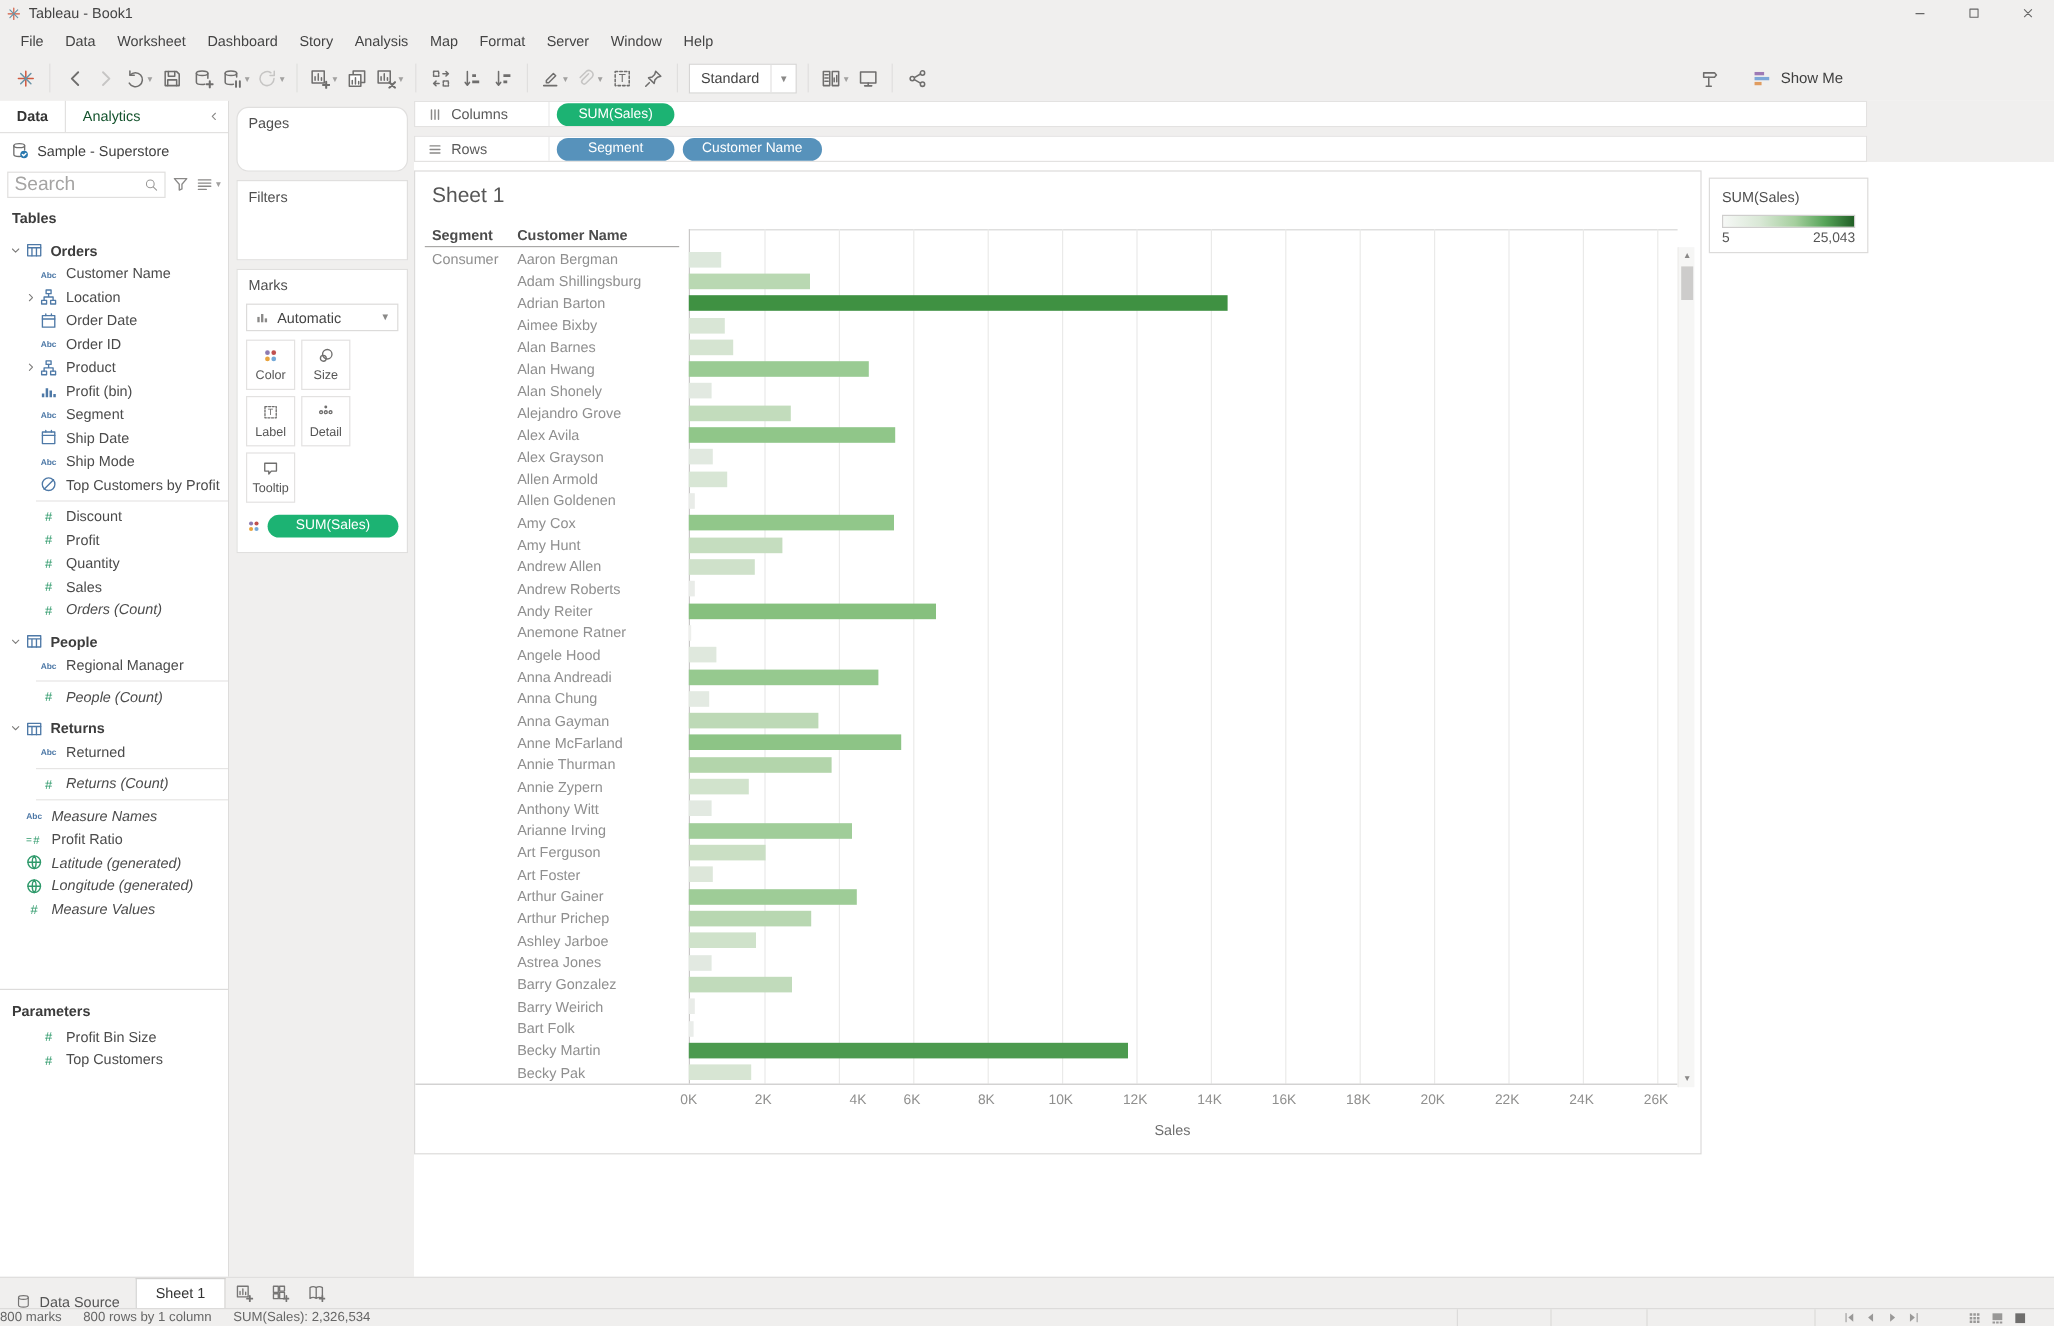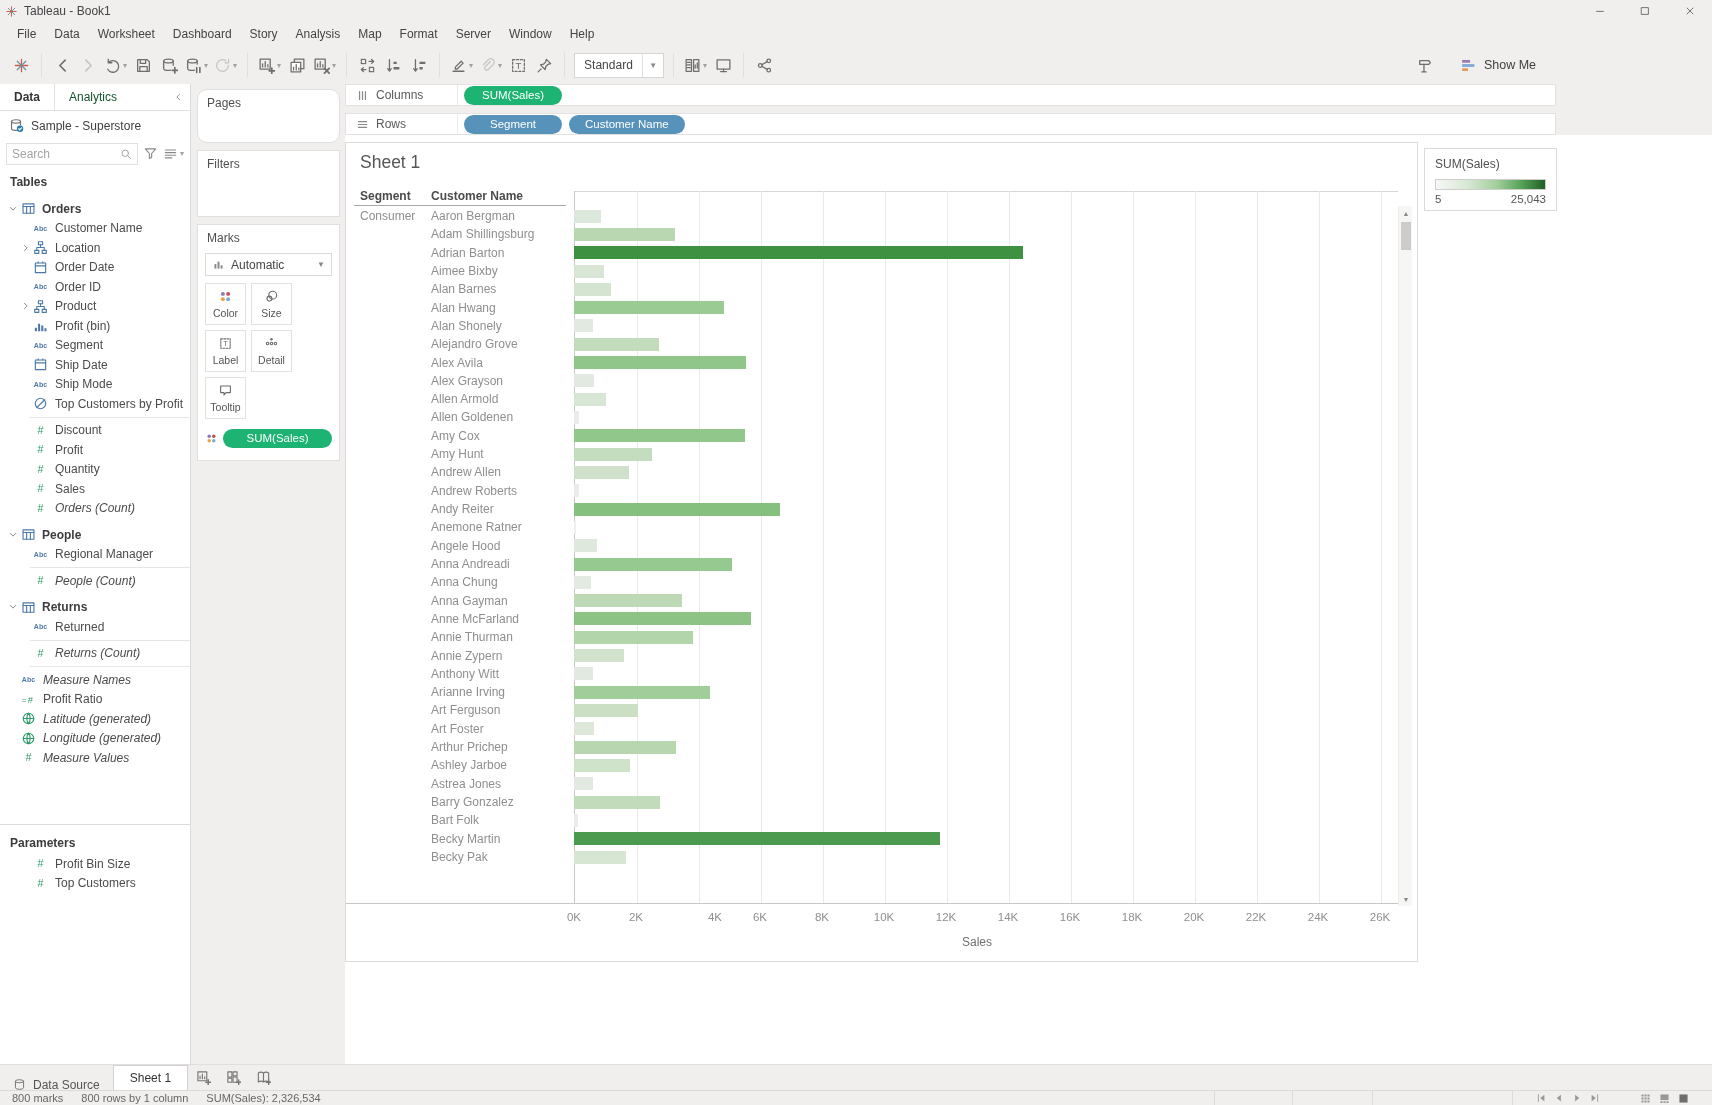--- a/index.html
+++ b/index.html
@@ -39,21 +39,21 @@
   
   #datapane{position:absolute;left:0;top:0;width:191px;height:100%;background:#fff;border-right:1px solid #dddcdb;display:flex;flex-direction:column;}
   #pane-tabs{height:27px;display:flex;align-items:stretch;border-bottom:1px solid #e2e1e0;flex:none;}
   .pane-tab{display:flex;align-items:center;padding:0 14px;color:#14532d;}
   .pane-tab.active{font-weight:bold;color:#333;border-right:1px solid #e2e1e0;}
   #pane-collapse{margin-left:auto;display:flex;align-items:center;padding-right:6px;color:#8a8988;}
   #ds-row{height:29px;display:flex;align-items:center;gap:7px;padding-left:9px;color:#3f3f3f;flex:none;}
   #ds-row .icon-slot{color:#707070;}
   #search-row{height:27px;display:flex;align-items:center;padding:0 6px;gap:5px;flex:none;}
   #search-box{flex:1;display:flex;align-items:center;border:1px solid #e0dfde;height:22px;padding:0 5px;}
-  #search-box input{border:none;outline:none;width:84px;font-size:12px;color:#444;font-family:"Liberation Sans",sans-serif;}
+  #search-box input{border:none;outline:none;width:84px;font-size:16px;color:#444;font-family:"Liberation Sans",sans-serif;}
   #search-box input::placeholder{color:#a5a4a3;}
   #search-box .icon-slot{color:#9a9998;margin-left:auto;}
   .search-tool{color:#8a8988;display:flex;align-items:center;}
   #tables-header{padding:8px 0 3px 10px;font-weight:bold;color:#3b3b3b;flex:none;}
   #fields-list{height:632px;overflow:hidden;flex:none;}
   .field-row{height:19.5px;display:flex;align-items:center;cursor:default;}
   .field-row .lbl{margin-left:7px;color:#4b4b4b;white-space:nowrap;}
   .field-row .lbl.it{font-style:italic;}
   .field-row.tbl .lbl{font-weight:bold;color:#3d3d3d;margin-left:6px;}
   .field-row.tbl{margin-top:7px;}
@@ -129,21 +129,21 @@
   #legend-labels{display:flex;justify-content:space-between;margin-top:3px;color:#555;font-size:11.5px;}
 
   
   #tabsbar{position:absolute;left:0;right:0;bottom:15px;height:26px;background:#f0efee;display:flex;align-items:stretch;border-top:1px solid #e0dfde;}
   #tab-datasource{display:flex;align-items:center;gap:7px;padding:0 13px;color:#555;margin-top:14px;}
   #tab-datasource .icon-slot{color:#767574;}
   .sheet-tab{display:flex;align-items:center;padding:0 16px;background:#fff;border:1px solid #d2d1d0;border-bottom:none;color:#333;}
   .tab-newbtn{width:30px;display:flex;align-items:center;justify-content:center;color:#767574;}
   #statusbar{position:absolute;left:0;right:0;bottom:0;height:15px;background:#f0efee;border-top:1px solid #dcdbda;display:flex;align-items:center;font-size:11px;color:#666;}
   #statusbar .st{margin-left:18px;white-space:nowrap;}
-  #statusbar .st:first-child{margin-left:12px;}
+  #statusbar .st:first-child{margin-left:0;}
   #status-right{margin-left:auto;display:flex;align-items:stretch;height:100%;}
   .sb-cell{border-left:1px solid #dcdbda;display:flex;align-items:center;justify-content:center;gap:6px;color:#8a8988;}
   .sb-cell.empty1{width:78px;} .sb-cell.empty2{width:80px;} .sb-cell.empty3{width:140px;}
   .sb-cell.nav{width:110px;} .sb-cell.views{width:90px;border-left:none;padding-right:6px;}
   .sb-cell .icon-slot{color:#999897;}
   .sb-cell .dark{color:#6f6e6d;}
 </style>
 </head>
 <body>
 
@@ -1095,34 +1095,42 @@
           </div>
           <div class="crow" style="height: 18.316px;">
             <span class="cname">Art Ferguson</span>
             <div class="cbar" style="width:64.0px;background:#cadfc4"></div>
           </div>
           <div class="crow" style="height: 18.316px;">
             <span class="cname">Art Foster</span>
             <div class="cbar" style="width:20.0px;background:#dde7da"></div>
           </div>
           <div class="crow" style="height: 18.316px;">
+            <span class="cname">Arthur Gainer</span>
+            <div class="cbar" style="width:140.0px;background:#9ecc97"></div>
+          </div>
+          <div class="crow" style="height: 18.316px;">
             <span class="cname">Arthur Prichep</span>
             <div class="cbar" style="width:102.0px;background:#b8d7b1"></div>
           </div>
           <div class="crow" style="height: 18.316px;">
             <span class="cname">Ashley Jarboe</span>
             <div class="cbar" style="width:56.0px;background:#cfe2ca"></div>
           </div>
           <div class="crow" style="height: 18.316px; padding-left: 38px;">
             <span class="cname">Astrea Jones</span>
             <div class="cbar" style="width:19.1px;background:#e2e9e1"></div>
           </div>
           <div class="crow" style="height: 18.316px;">
             <span class="cname">Barry Gonzalez</span>
             <div class="cbar" style="width:86.0px;background:#c1dbbb"></div>
+          </div>
+          <div class="crow" style="height: 18.316px;">
+            <span class="cname">Barry Weirich</span>
+            <div class="cbar" style="width:5.0px;background:#e9ece8"></div>
           </div>
           <div class="crow" style="height: 18.316px;">
             <span class="cname">Bart Folk</span>
             <div class="cbar" style="width:4.0px;background:#eaedea"></div>
           </div>
           <div class="crow" style="height: 18.316px;">
             <span class="cname">Becky Martin</span>
             <div class="cbar" style="width:366.0px;background:#4c9a4f"></div>
           </div>
           <div class="crow" style="height: 18.316px;">

